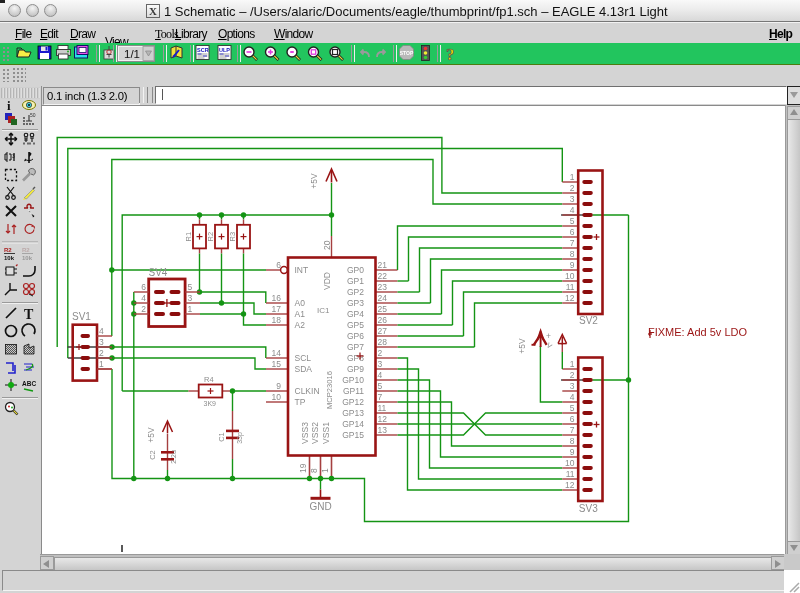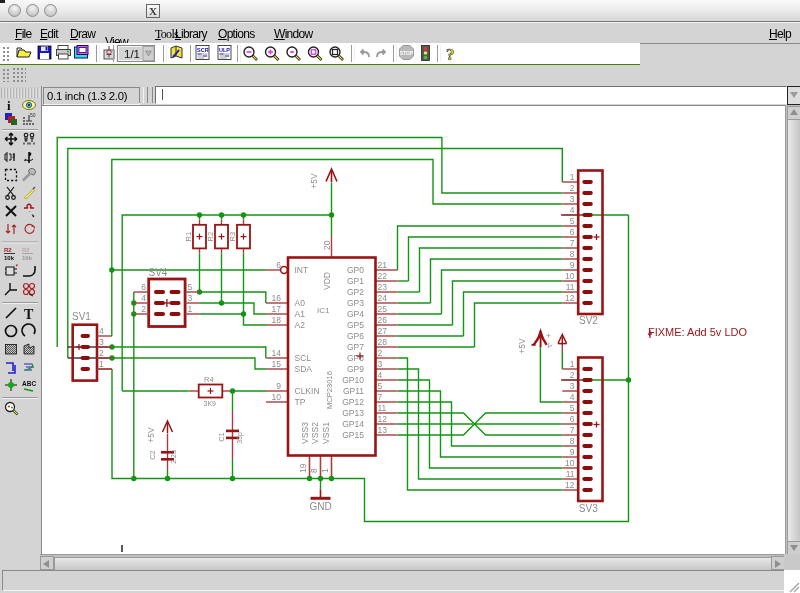--- a/index.html
+++ b/index.html
@@ -7,21 +7,21 @@
 
 #titlebar{left:0;top:0;width:800px;height:21px;background:linear-gradient(#f9f9f9,#ececec 45%,#d8d8d8);border-bottom:1px solid #777;}
 .tl{position:absolute;top:3.5px;width:11px;height:11px;border-radius:50%;border:1px solid #8e8e8e;background:radial-gradient(circle at 50% 30%,#f4f4f4,#c9c9c9 70%,#b5b5b5);}
 #title-text{position:absolute;top:3.5px;left:164px;font-size:13px;color:#111;white-space:pre;}
 #xicon{position:absolute;left:146px;top:3.5px;width:12px;height:12px;border:1px solid #666;background:linear-gradient(#fafafa,#dcdcdc);font-size:11px;line-height:12.5px;text-align:center;color:#3a3a3a;font-family:"Liberation Serif",serif;font-weight:bold;}
 
 #menubar{left:0;top:22px;width:800px;height:20px;background:#d4d4d4;border-top:1px solid #f2f2f2;border-bottom:1px solid #8a8a8a;font-size:12px;letter-spacing:-0.7px;color:#000;}
 .mi{position:absolute;top:4px;}
 .mi u{text-decoration:underline;}
 
-#toolbar{left:0;top:43px;width:640px;height:21px;background:#ffffff;border-bottom:6px solid #4d7c0f;}
+#toolbar{left:0;top:43px;width:800px;height:21px;background:#22c55e;border-bottom:6px solid #4d7c0f;}
 #toolbar2{left:0;top:65px;width:800px;height:21px;background:#d4d4d4;border-bottom:1px solid #9a9a9a;}
 .dotgrip{position:absolute;background-image:radial-gradient(#8f8f8f 34%,transparent 36%);background-size:4px 4px;}
 .sep{position:absolute;top:2px;width:2px;height:17px;border-left:1px solid #9b9b9b;border-right:1px solid #f0f0f0;}
 
 #cmdrow{left:0;top:86px;width:800px;height:33px;background:#d4d4d4;}
 #coordbox{position:absolute;left:43px;top:1px;width:92px;height:16px;border-top:1px solid #8a8a8a;border-left:1px solid #8a8a8a;border-bottom:1px solid #f4f4f4;border-right:1px solid #f4f4f4;background:#d4d4d4;font-size:11.3px;letter-spacing:-0.25px;color:#000;line-height:16px;padding-left:3px;}
 #splitterbox{position:absolute;left:139px;top:1px;width:12px;height:16px;background:#d4d4d4;border-left:1px solid #8a8a8a;border-right:1px solid #8a8a8a;}#splitterbox:before{content:"";position:absolute;left:3px;top:0;width:3px;height:16px;border-left:1px solid #f2f2f2;border-right:1px solid #8a8a8a;}
 #cmdinput{position:absolute;left:155px;top:0px;width:630px;height:16px;border-top:1.5px solid #6f6f6f;border-left:1.5px solid #6f6f6f;border-bottom:1px solid #fff;border-right:1px solid #fff;background:#fff;}
 #cmdcursor{position:absolute;left:6px;top:2px;width:1px;height:11px;background:#555;}
 #cmddrop{position:absolute;left:786.5px;top:0px;width:12px;height:17px;border:1.5px solid #222;background:#ddd;}
@@ -44,32 +44,33 @@
 .tri{width:0;height:0;position:absolute;}
 </style></head>
 <body>
 
 <div id="titlebar" class="abs">
     <div style="position:absolute;left:0;top:0;width:5px;height:3px;background:#222;"></div>
  <div class="tl" style="left:8px;"></div>
  <div class="tl" style="left:26px;"></div>
  <div class="tl" style="left:44px;"></div>
  <div id="xicon">X</div>
+ <div id="title-text">1 Schematic – /Users/alaric/Documents/eagle/thumbprint/fp1.sch – EAGLE 4.13r1 Light</div>
 </div>
 
 <div id="menubar" class="abs">
  <span class="mi" style="left:15px;"><u>F</u>ile</span>
  <span class="mi" style="left:40px;text-align:right;"><u>E</u>dit</span>
  <span class="mi" style="left:70px;"><u>D</u>raw</span>
  <span class="mi" style="left:105px;margin-top:8px;"><u>V</u>iew</span>
  <span class="mi" style="left:155px;font-family:Liberation Serif, serif;"><u>T</u>ools</span>
  <span class="mi" style="left:175px;"><u>L</u>ibrary</span>
  <span class="mi" style="left:218px;"><u>O</u>ptions</span>
  <span class="mi" style="left:274px;"><u>W</u>indow</span>
- <span class="mi" style="left:769px;"><u>H</u>elp</span>
+ <span class="mi" style="left:769px;font-weight:bold;"><u>H</u>elp</span>
 </div>
 
 <div id="toolbar" class="abs">
  <div class="dotgrip" style="left:2px;top:3px;width:8px;height:15px;"></div>
 
  <svg width="800" height="21" style="position:absolute;left:0;top:0" id="tbicons">
       <g transform="translate(16,2)">
         <path d="M1,12 L3,5 H8 L9.5,7 H15 L13,12 Z" fill="#f7ef46" stroke="#222" stroke-width="1"></path>
         <path d="M1,12 V3 H5 L6.5,4.5" fill="none" stroke="#222" stroke-width="1"></path>
       </g>

